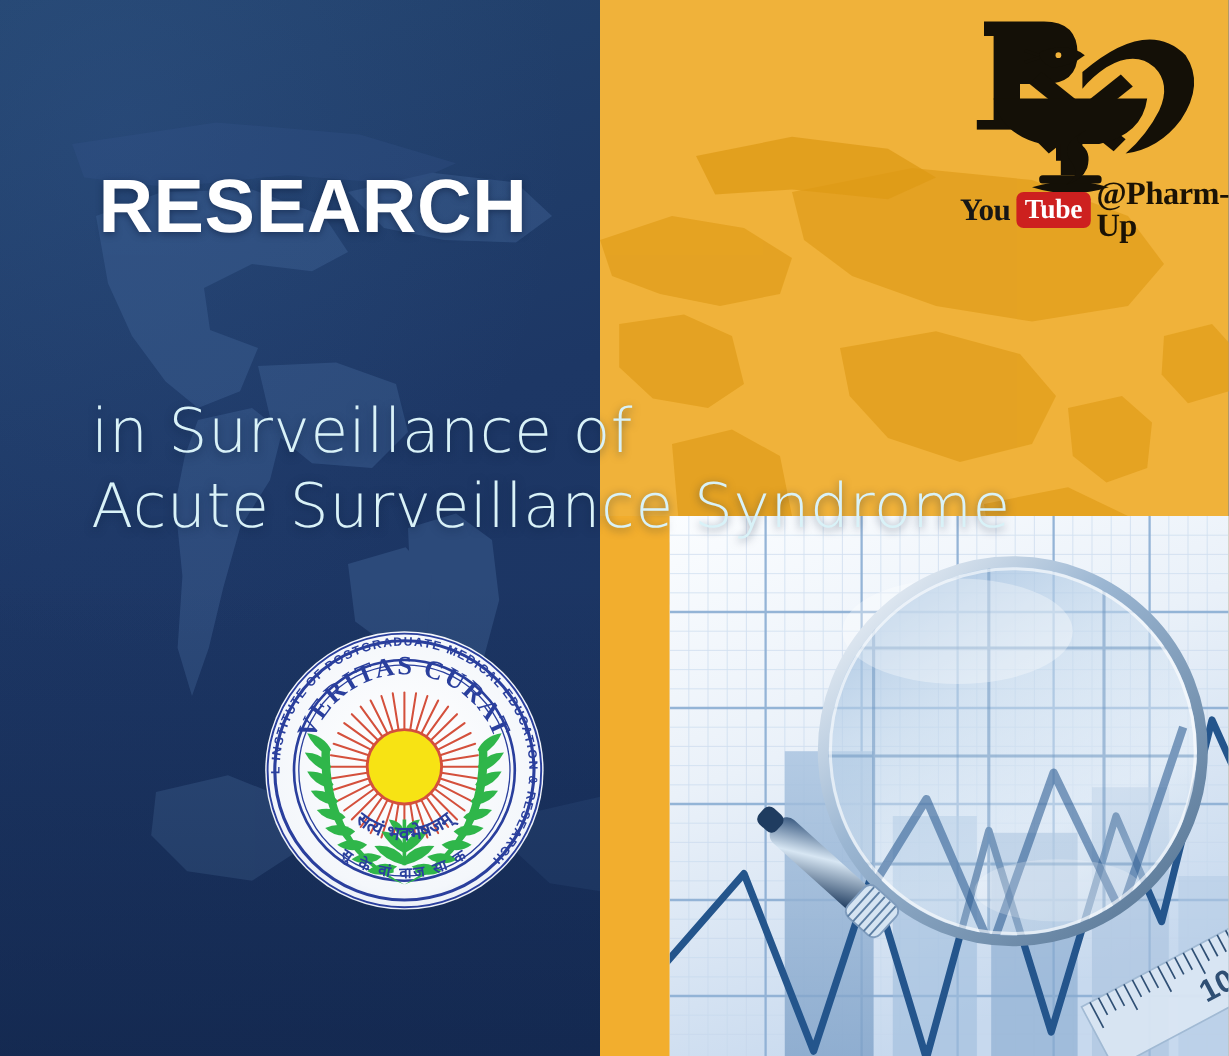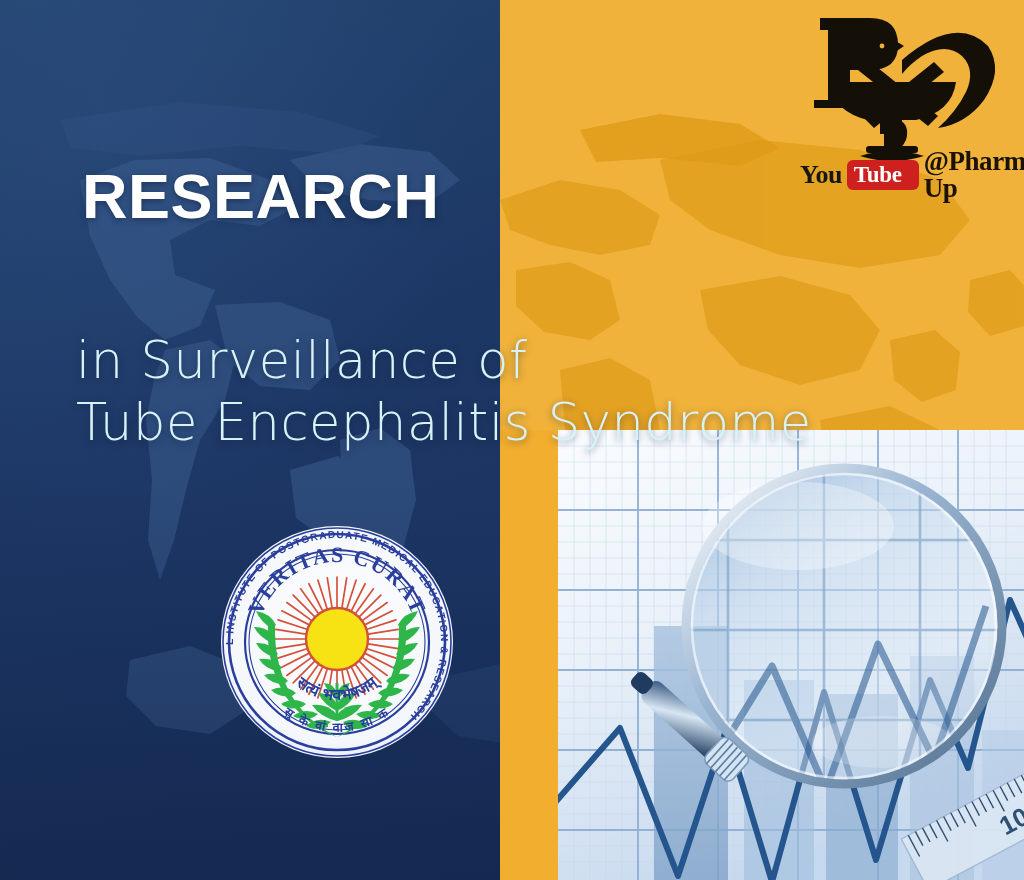--- a/index.html
+++ b/index.html
@@ -80,21 +80,20 @@
   }
   .headline .line {
     font-family: "Liberation Sans", sans-serif;
     font-weight: bold;
     font-size: 63px;
     line-height: 80px;
     letter-spacing: 0.5px;
     color: #ffffff;
     text-shadow: 0 2px 6px rgba(12,30,60,0.55);
     white-space: nowrap;
-    margin-top: 24px;
   }
 
   .subhead {
     position: absolute;
     left: 76px;
     top: 330px;
     width: 700px;
     z-index: 6;
   }
   .subhead .sline {
@@ -134,21 +133,21 @@
     line-height: 1;
     letter-spacing: -0.5px;
   }
   .yt-tube {
     background: #cd201f;
     color: #ffffff;
     font-family: "Liberation Serif", serif;
     font-weight: bold;
     font-size: 23px;
     line-height: 1;
-    padding: 3px 17px 4px 7px;
+    padding: 3px 7px 4px 7px;
     border-radius: 6px;
     margin: 0 5px 0 5px;
     letter-spacing: -0.3px;
   }
   .yt-handle {
     font-family: "Liberation Serif", serif;
     font-weight: bold;
     font-size: 27px;
     color: #1a1205;
     line-height: 1;
@@ -240,21 +239,21 @@
 
   <div class="blue-vignette"></div>
   <div class="panel-yellow-strip"></div>
 
   <div class="headline nosel">
     <div class="line">RESEARCH</div>
   </div>
 
   <div class="subhead nosel">
     <div class="sline">in Surveillance of</div>
-    <div class="sline">Tube Encephalitis Syndrome</div>
+    <div class="sline">Acute Surveillance Syndrome</div>
   </div>
 
   <div class="rx-logo">
     <svg viewBox="0 0 200 162" aria-hidden="true">
 
       <path d="M24 14 L64 14 Q86 14 86 36 Q86 58 64 58 L24 58 Z" fill="#a8d92a"></path>
 
       <path d="M14 10 L64 10 Q92 10 92 37 Q92 62 64 62 L44 62 L44 96 L22 96 L22 22 L14 22 Z
                M44 24 L62 24 Q72 24 72 36 Q72 48 62 48 L44 48 Z" fill="#141007"></path>
 

